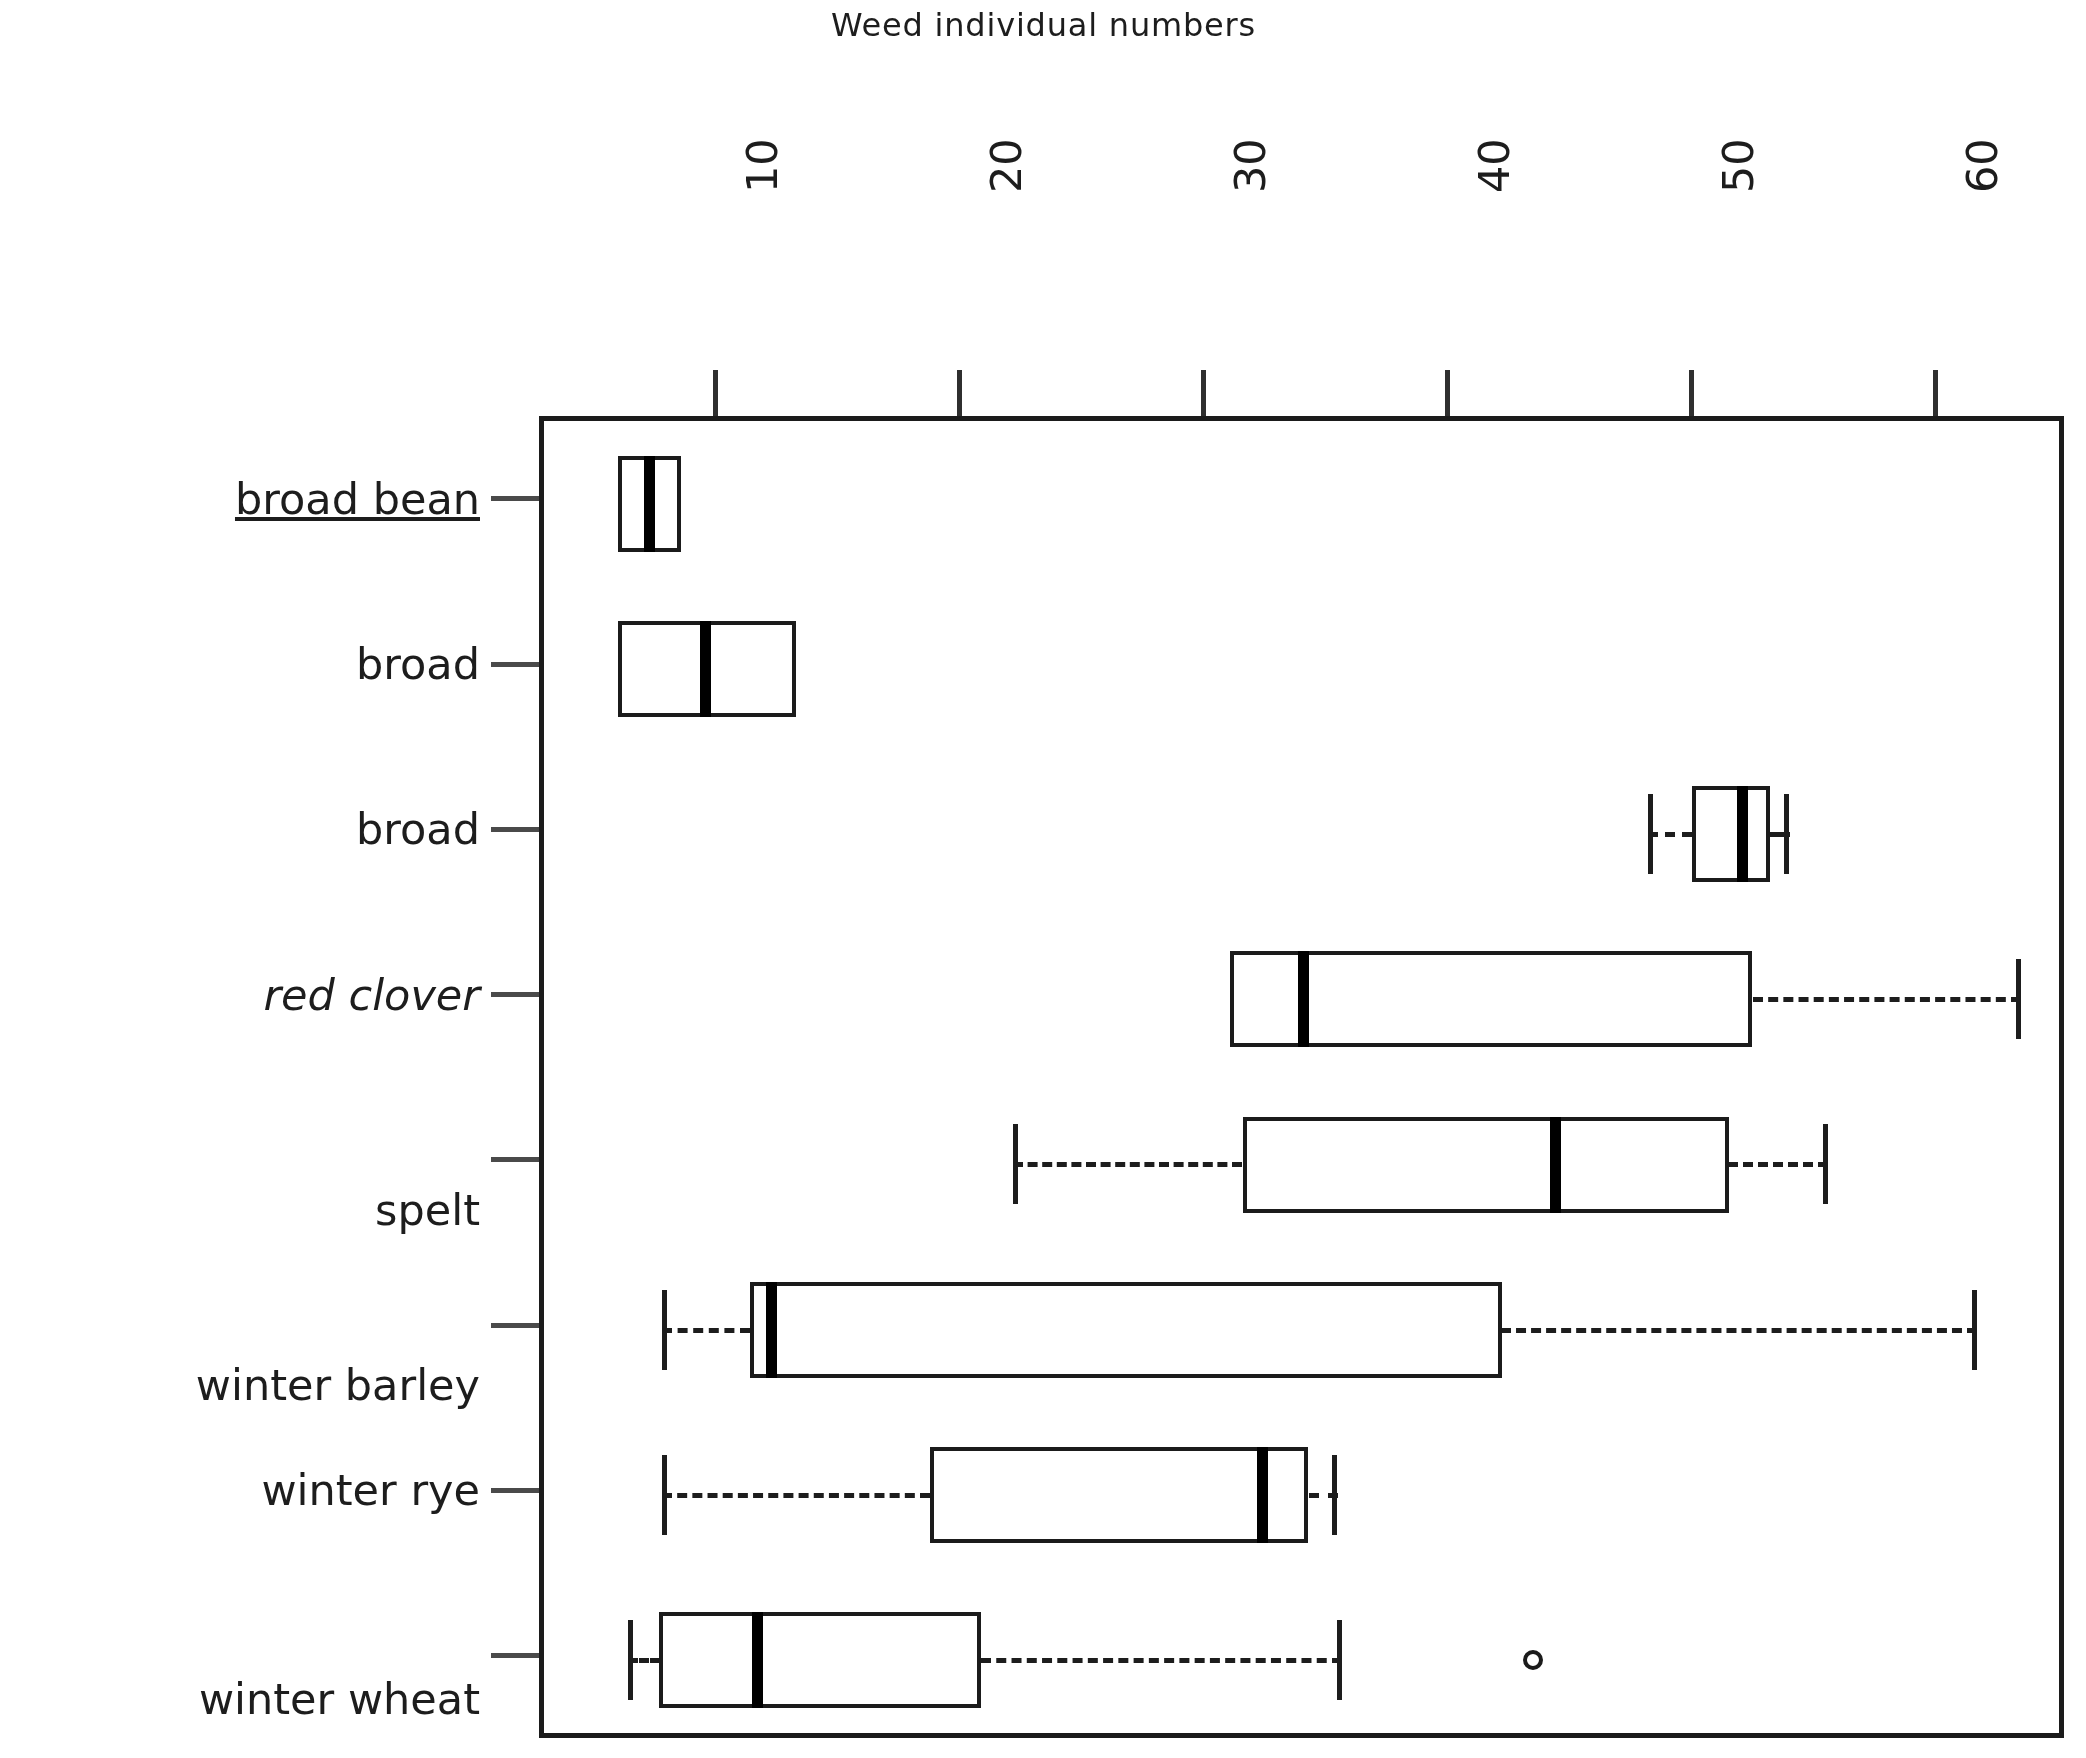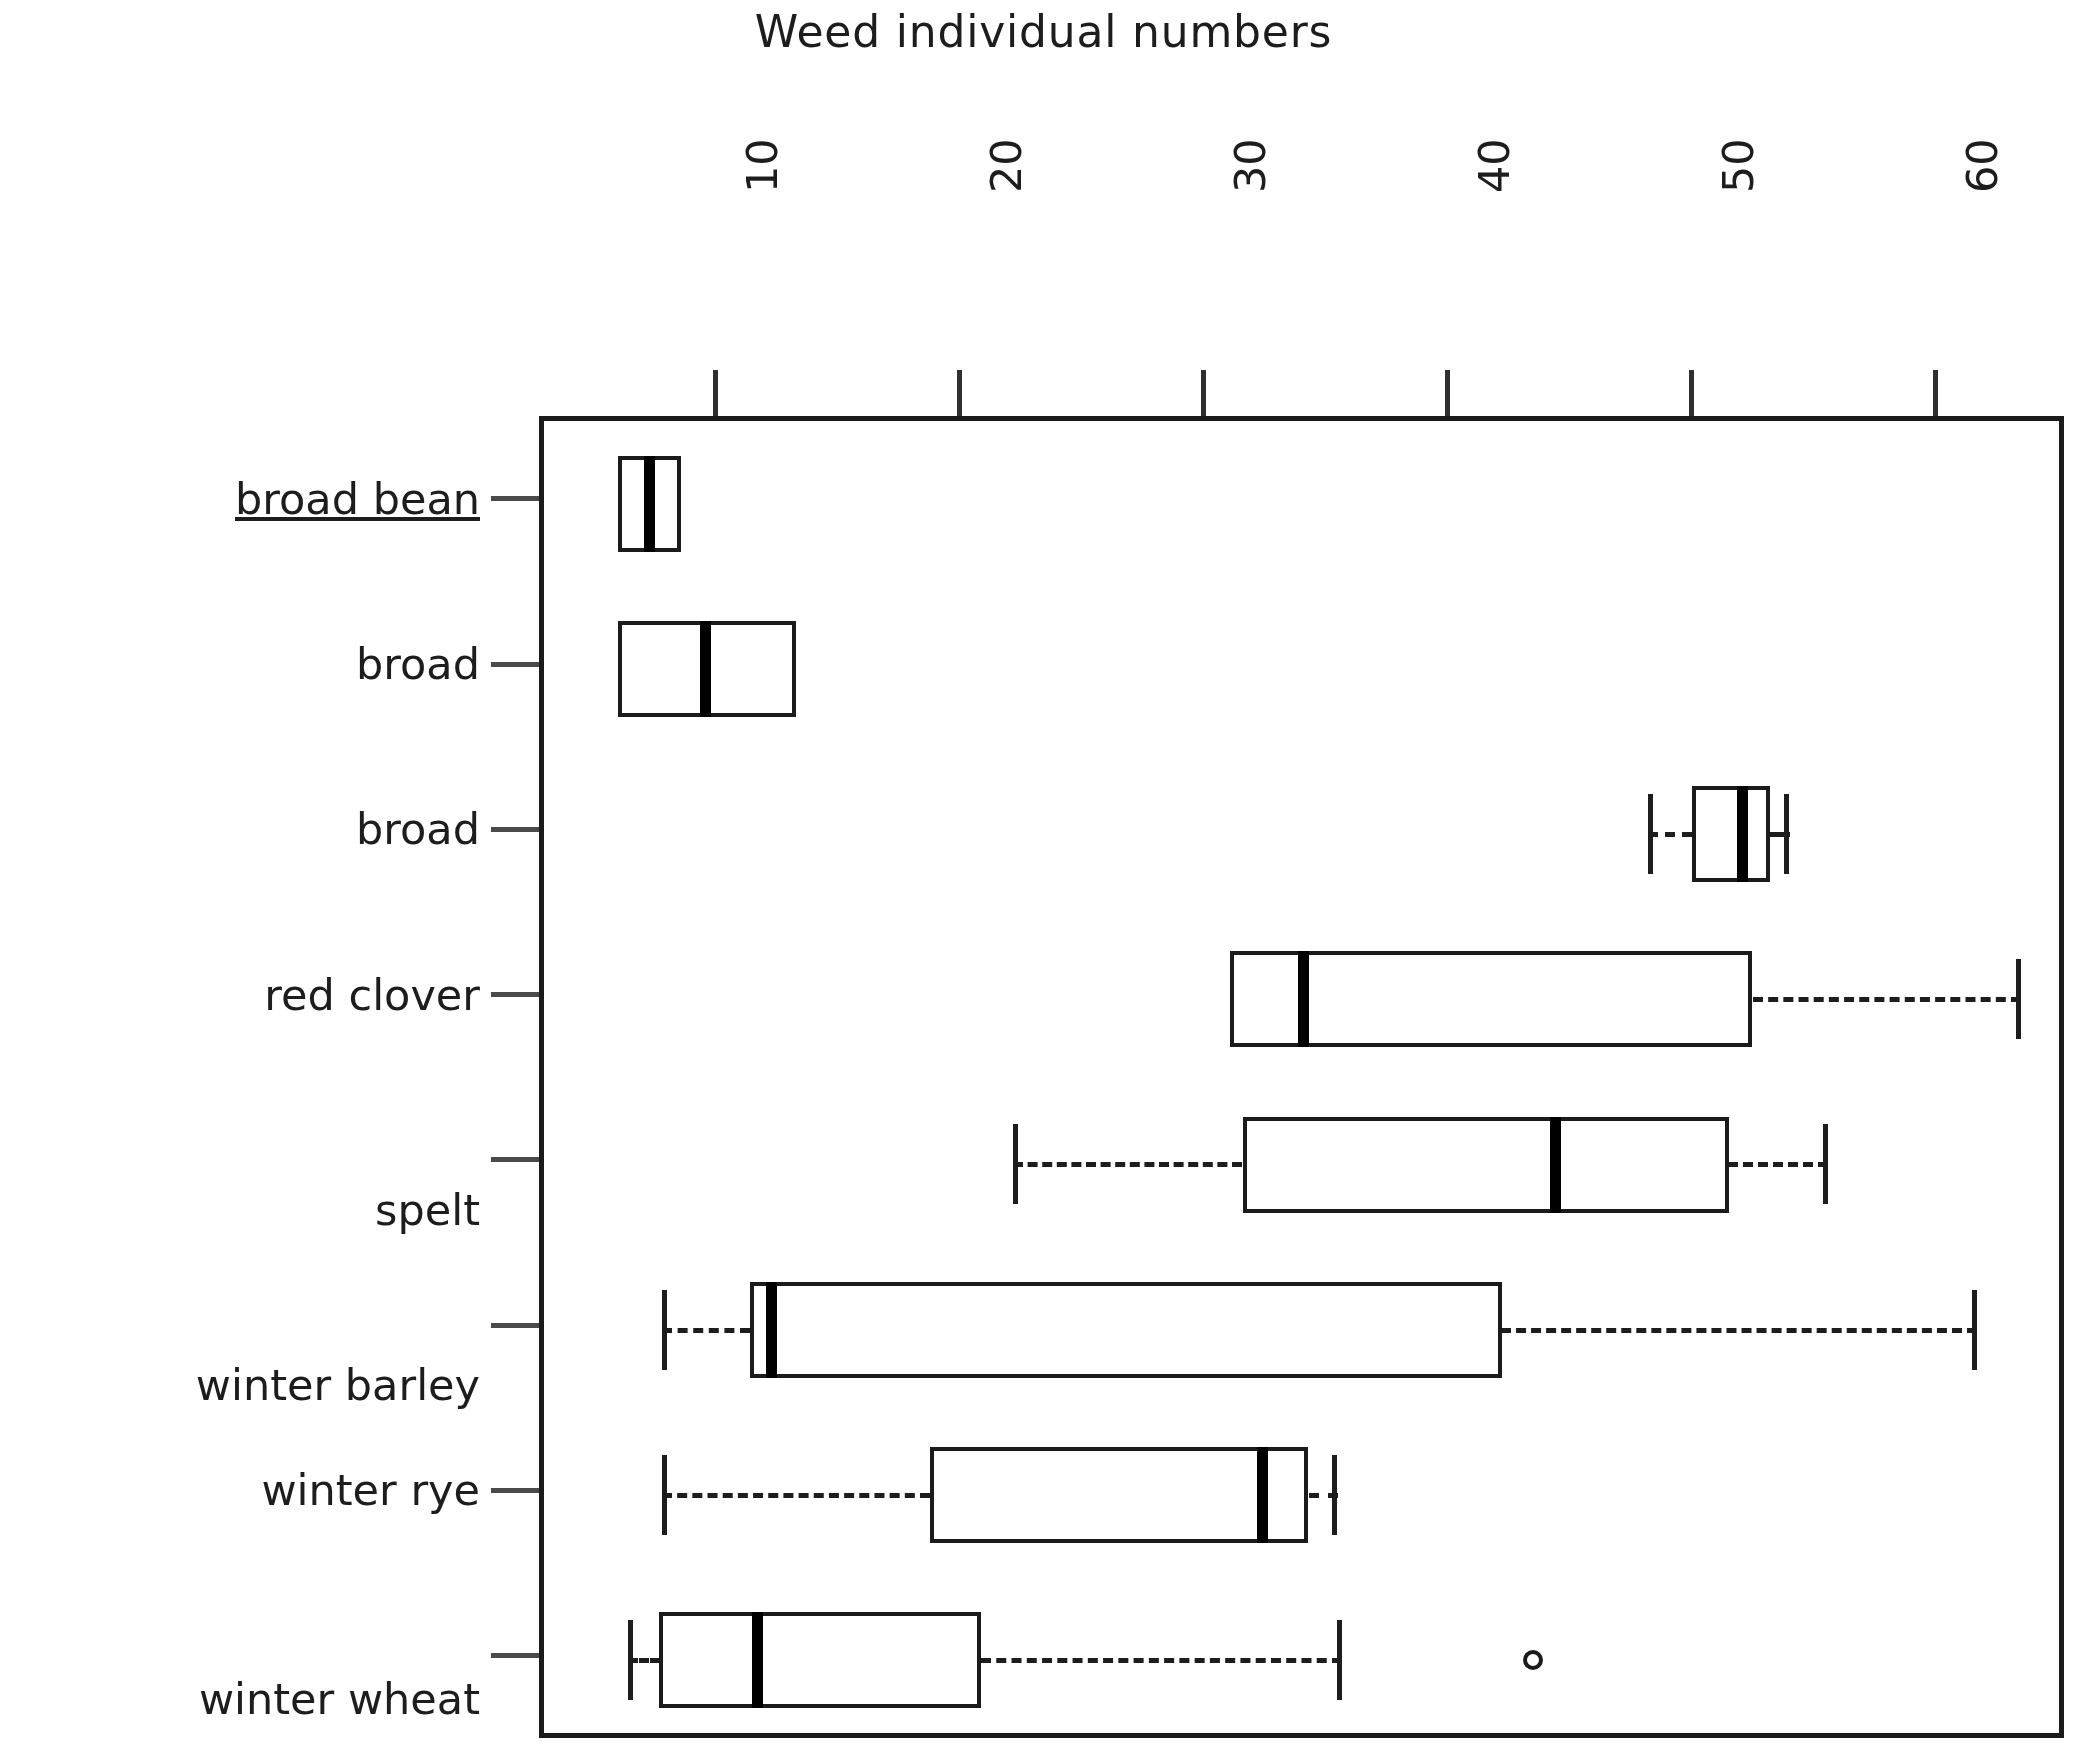--- a/index.html
+++ b/index.html
@@ -23,21 +23,21 @@
     height: 1759px;
   }
 
   
   #chart-title {
     position: absolute;
     left: 0;
     top: 6.2px;
     width: 2087px;
     text-align: center;
-    font-size: 44px;
+    font-size: 32px;
     font-weight: 400;
     letter-spacing: 0.8px;
     color: #1d1d1d;
     font-family: "DejaVu Sans", sans-serif;
     white-space: nowrap;
   }
 
   
   #plot-frame {
     position: absolute;
@@ -142,21 +142,21 @@
     </div>
 
   <div id="yaxis-group">
       <div class="ytick-mark" style="top: 496px;"></div>
       <div class="ytick-label" style="top: 499px; text-decoration: underline;">broad bean</div>
       <div class="ytick-mark" style="top: 662px;"></div>
       <div class="ytick-label" style="top: 664px;">broad</div>
       <div class="ytick-mark" style="top: 827px;"></div>
       <div class="ytick-label" style="top: 829px;">broad</div>
       <div class="ytick-mark" style="top: 992px;"></div>
-      <div class="ytick-label" style="top: 995px;">red clover</div>
+      <div class="ytick-label" style="top: 995px; font-style: italic;">red clover</div>
       <div class="ytick-mark" style="top: 1157px;"></div>
       <div class="ytick-label" style="top: 1210px;">spelt</div>
       <div class="ytick-mark" style="top: 1323px;"></div>
       <div class="ytick-label" style="top: 1385px;">winter barley</div>
       <div class="ytick-mark" style="top: 1488px;"></div>
       <div class="ytick-label" style="top: 1490px;">winter rye</div>
       <div class="ytick-mark" style="top: 1653px;"></div>
       <div class="ytick-label" style="top: 1655px; margin-top: 44px;">winter wheat</div>
     </div>
 

